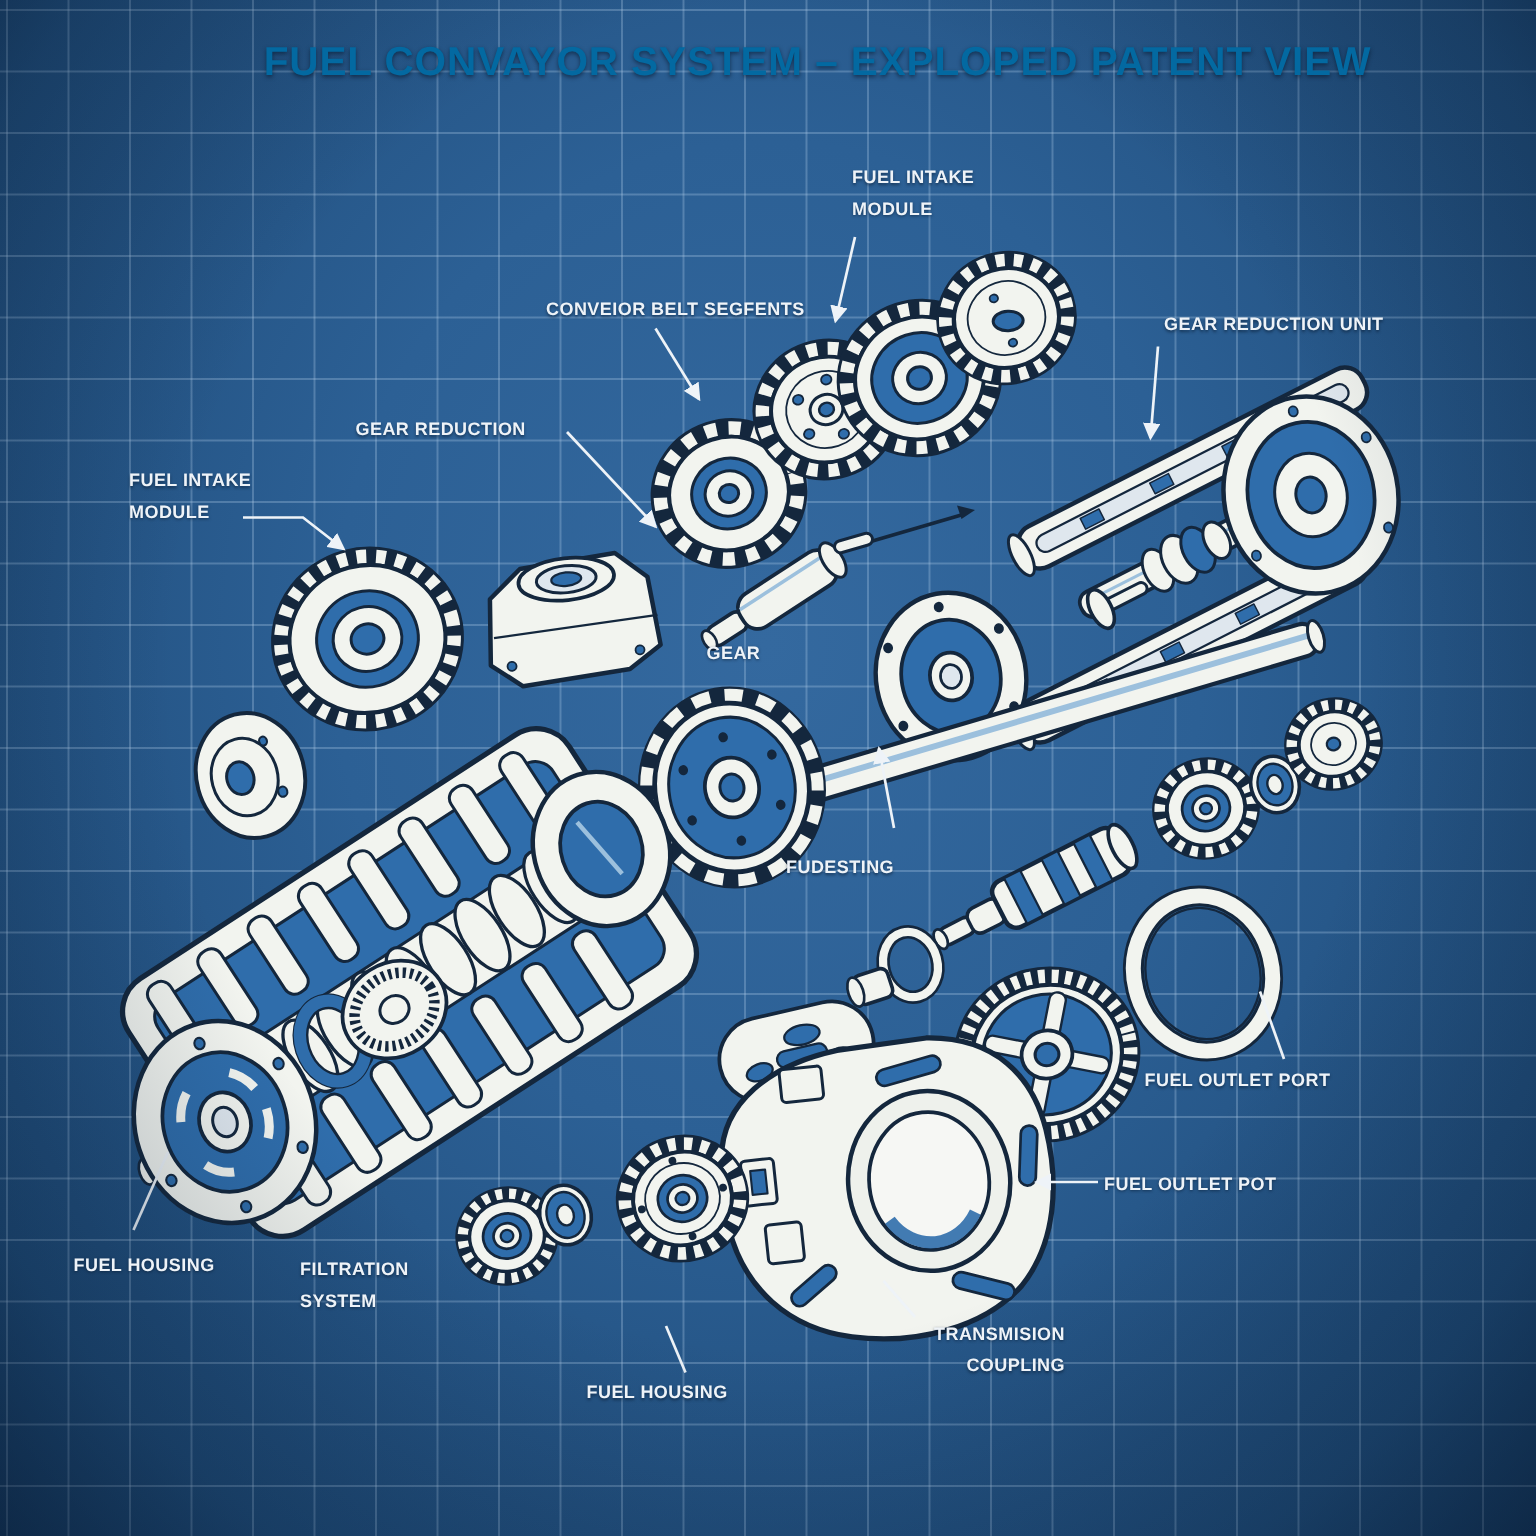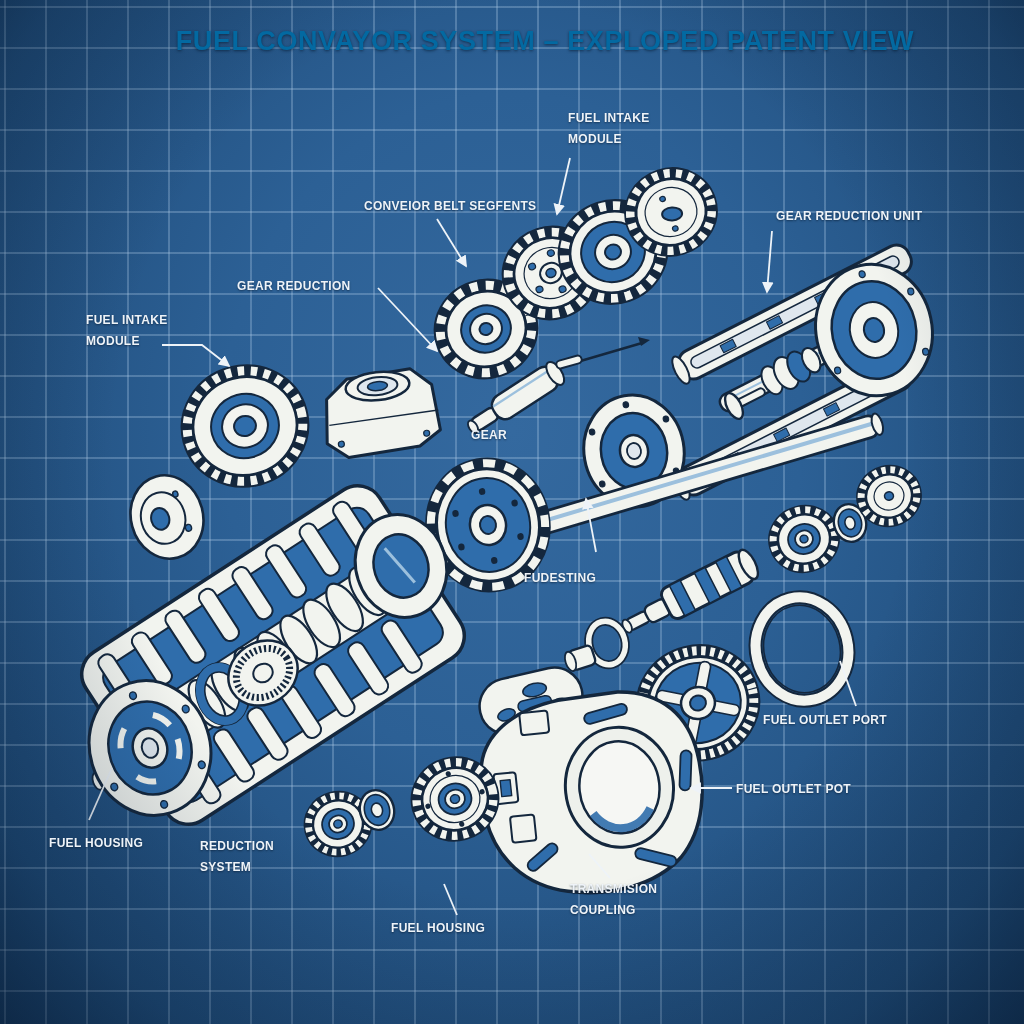--- a/index.html
+++ b/index.html
@@ -22,21 +22,21 @@
   }
   svg{position:absolute;left:0;top:0;}
   .lbl{
     position:absolute;color:#eef3f8;font-weight:bold;font-size:12px;line-height:21px;
     letter-spacing:.3px;white-space:pre-line;text-shadow:0 1px 2px rgba(5,20,38,.55);
   }
   .title{
     position:absolute;left:0;top:26px;width:1024px;text-align:center;color:#0369a1;
     font-weight:bold;font-size:27px;letter-spacing:.6px;text-shadow:0 1px 3px rgba(5,20,38,.6);padding-left:33px;
   }
-  .center{text-align:left;}
+  .center{text-align:right;}
 </style>
 </head>
 <body>
 
 <div class="grid"></div>
 
 <svg width="1024" height="1024" viewBox="0 0 1024 1024">
   <defs>
     <marker id="arw" viewBox="0 0 10 10" refX="8.5" refY="5" markerWidth="6.5" markerHeight="6.5" orient="auto-start-reverse">
       <path d="M0,0 L10,5 L0,10 z" fill="#eef3f8"></path>
@@ -399,17 +399,17 @@
 <div class="lbl" style="left:364px;top:196px;">CONVEIOR BELT SEGFENTS</div>
 <div class="lbl" style="left:776px;top:206px;text-align:center;">GEAR REDUCTION UNIT</div>
 <div class="lbl" style="left:237px;top:276px;">GEAR REDUCTION</div>
 <div class="lbl" style="left:86px;top:310px;">FUEL INTAKE
 MODULE</div>
 <div class="lbl" style="left:471px;top:425px;">GEAR</div>
 <div class="lbl" style="left:524px;top:556px;margin-top:12px;">FUDESTING</div>
 <div class="lbl" style="left:763px;top:710px;">FUEL OUTLET PORT</div>
 <div class="lbl" style="left:736px;top:779px;text-align:center;">FUEL OUTLET POT</div>
 <div class="lbl" style="left:49px;top:833px;">FUEL HOUSING</div>
-<div class="lbl" style="left:200px;top:836px;">REDUCTION
+<div class="lbl" style="left:200px;top:836px;">FILTRATION
 SYSTEM</div>
 <div class="lbl" style="left:391px;top:918px;">FUEL HOUSING</div>
 <div class="lbl center" style="left:570px;top:879px;width:140px;">TRANSMISION
 COUPLING</div>
 
 </body></html>

